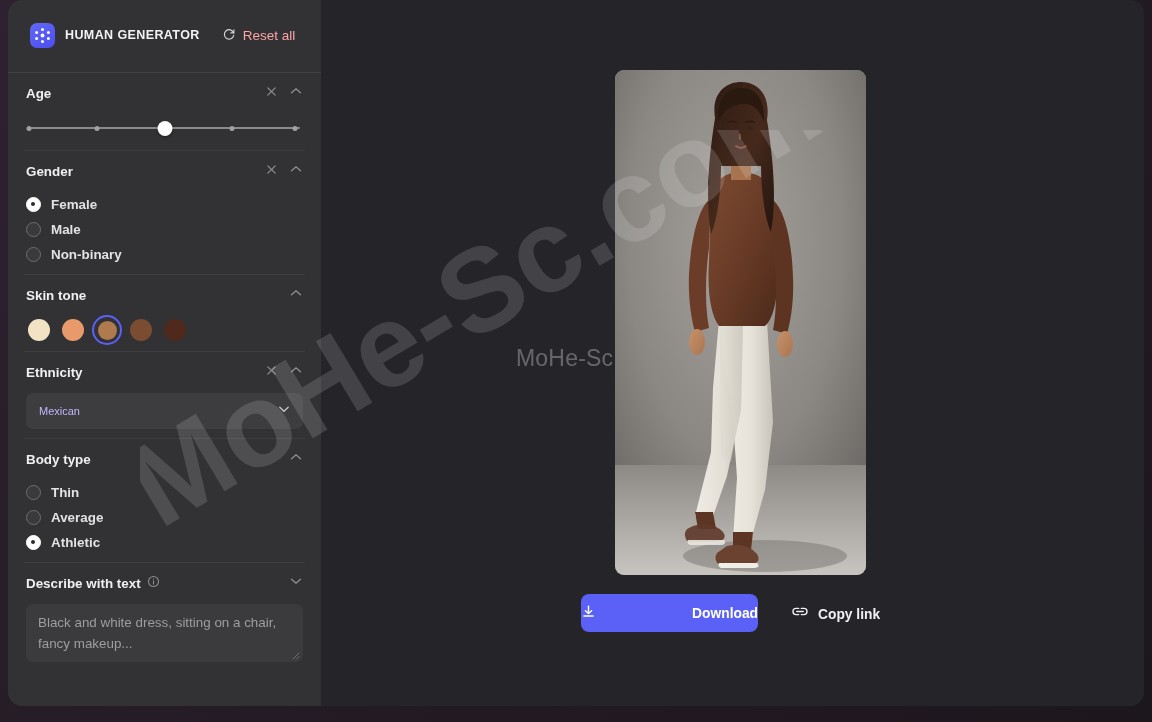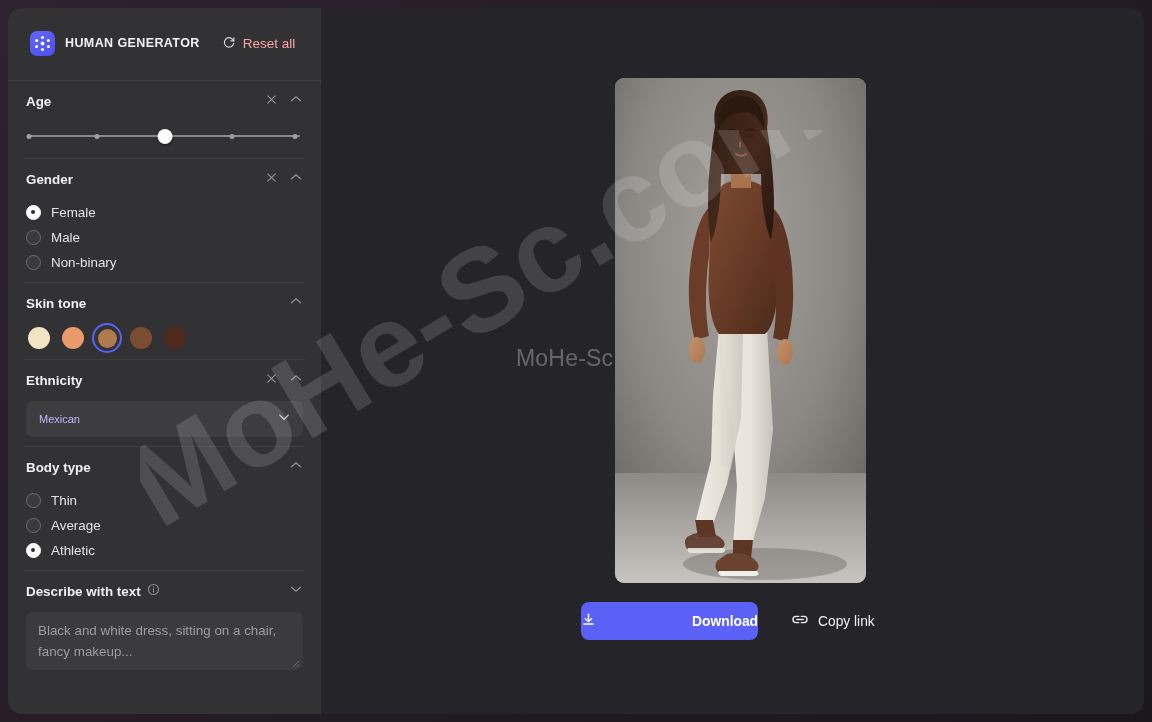--- a/index.html
+++ b/index.html
@@ -11,21 +11,21 @@
   }
   #root {
     position: relative;
     width: 1152px; height: 722px;
     background: linear-gradient(135deg, #2e2130 0%, #261d27 40%, #1c161d 100%);
   }
 
   
   #app-window {
     position: absolute;
-    left: 8px; top: 8px;
+    left: 8px; top: 0;
     width: 1136px; height: 706px;
     background: #252529;
     border-radius: 14px;
     overflow: hidden;
     display: flex;
   }
 
   
   #sidebar {
     width: 313px;
@@ -160,20 +160,21 @@
     box-shadow: 0 1px 3px rgba(0,0,0,.45);
   }
 
   
   .radio-row {
     display: flex;
     align-items: center;
     height: 24px;
     margin: 1px 0 1px 2px;
     cursor: pointer;
+    font-weight: bold;
   }
   .radio {
     width: 15px; height: 15px;
     border-radius: 50%;
     border: 1.4px solid #6e6e72;
     background: #3a3a3c;
     flex: 0 0 15px;
     position: relative;
   }
   .radio.checked {
@@ -296,26 +297,26 @@
     display: flex;
     align-items: center;
     justify-content: space-between;
     gap: 9px;
     cursor: pointer;
     border: none;
     font-family: "Liberation Sans", sans-serif;
   }
   .btn-copy {
     display: flex;
-    align-items: center;
+    align-items: flex-end;
     gap: 9px;
     margin-left: 33px;
     color: #f0f0f4;
     font-size: 13.8px;
-    font-weight: normal;
+    font-weight: bold;
     cursor: pointer;
   }
 
   
   .wm-diag {
     position: absolute;
     left: 140px; top: 130px;
     width: 900px; height: 460px;
     pointer-events: none;
     z-index: 40;

